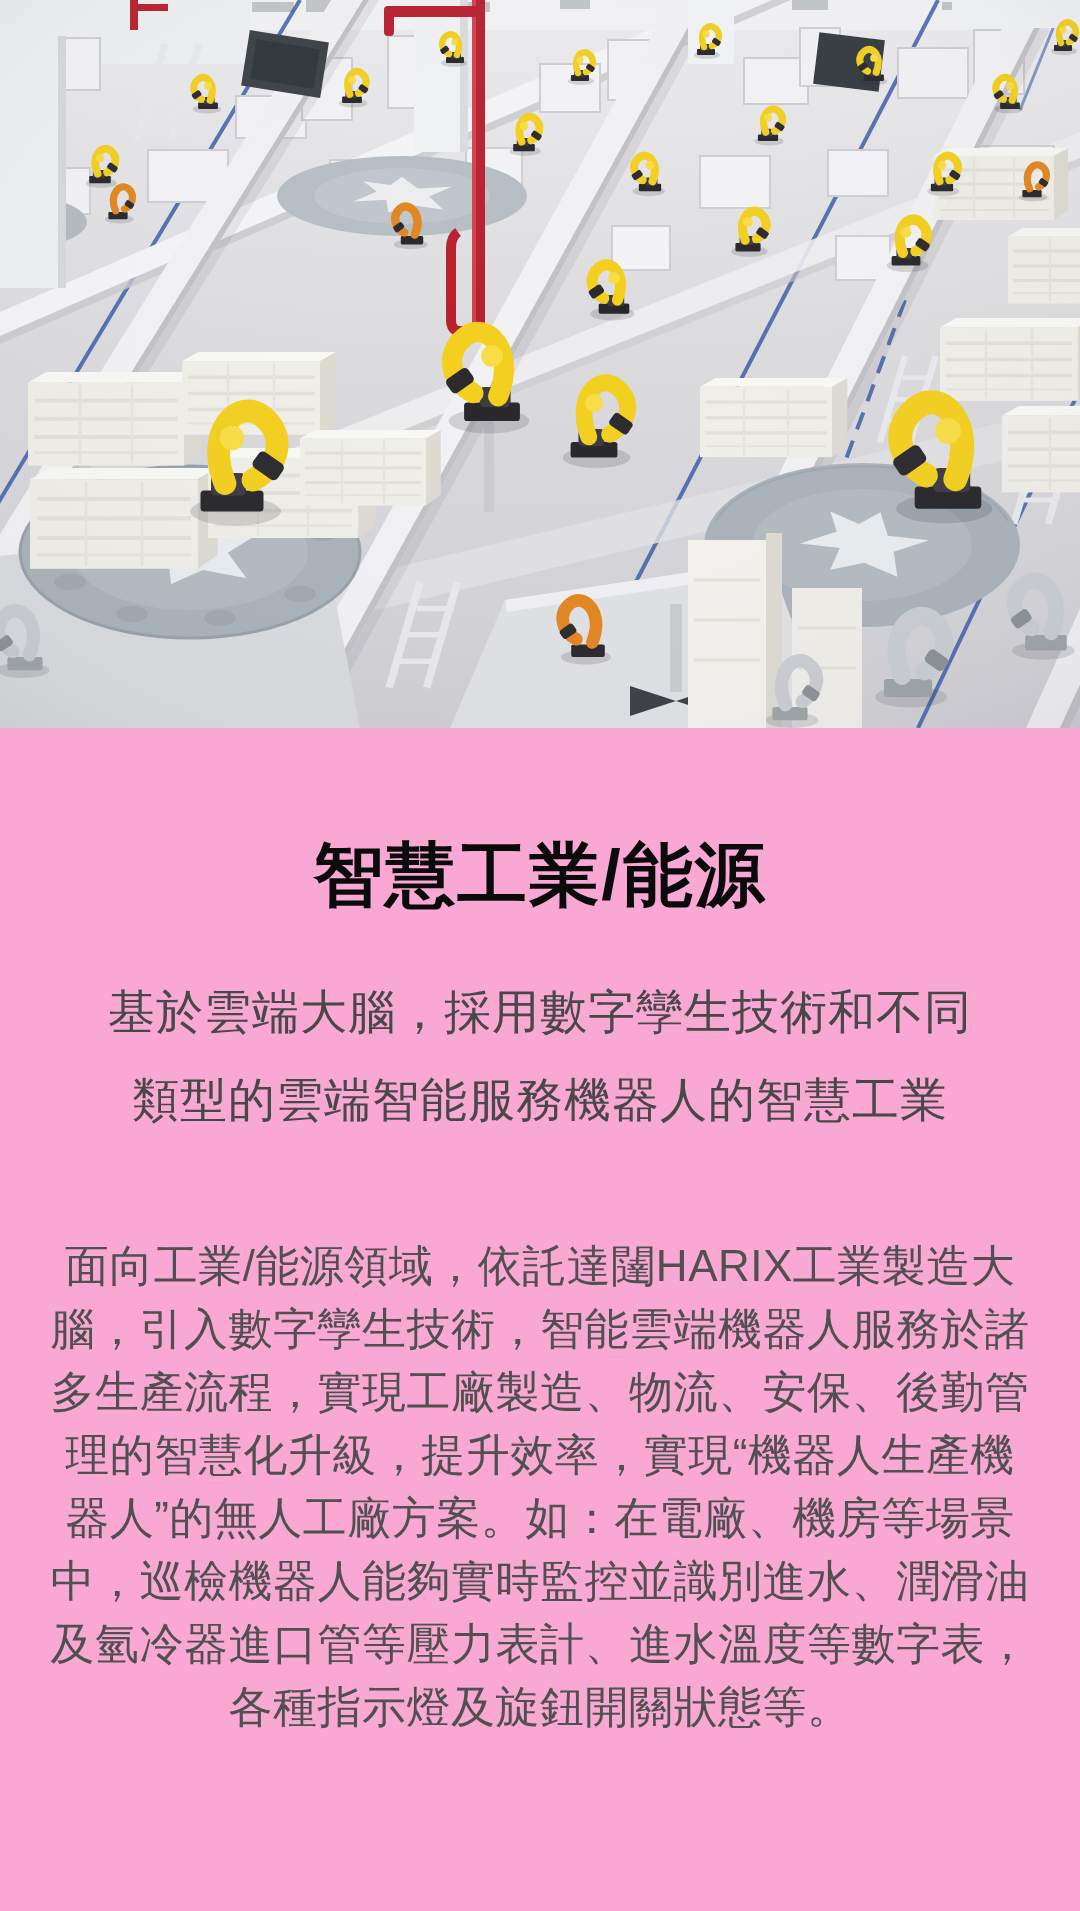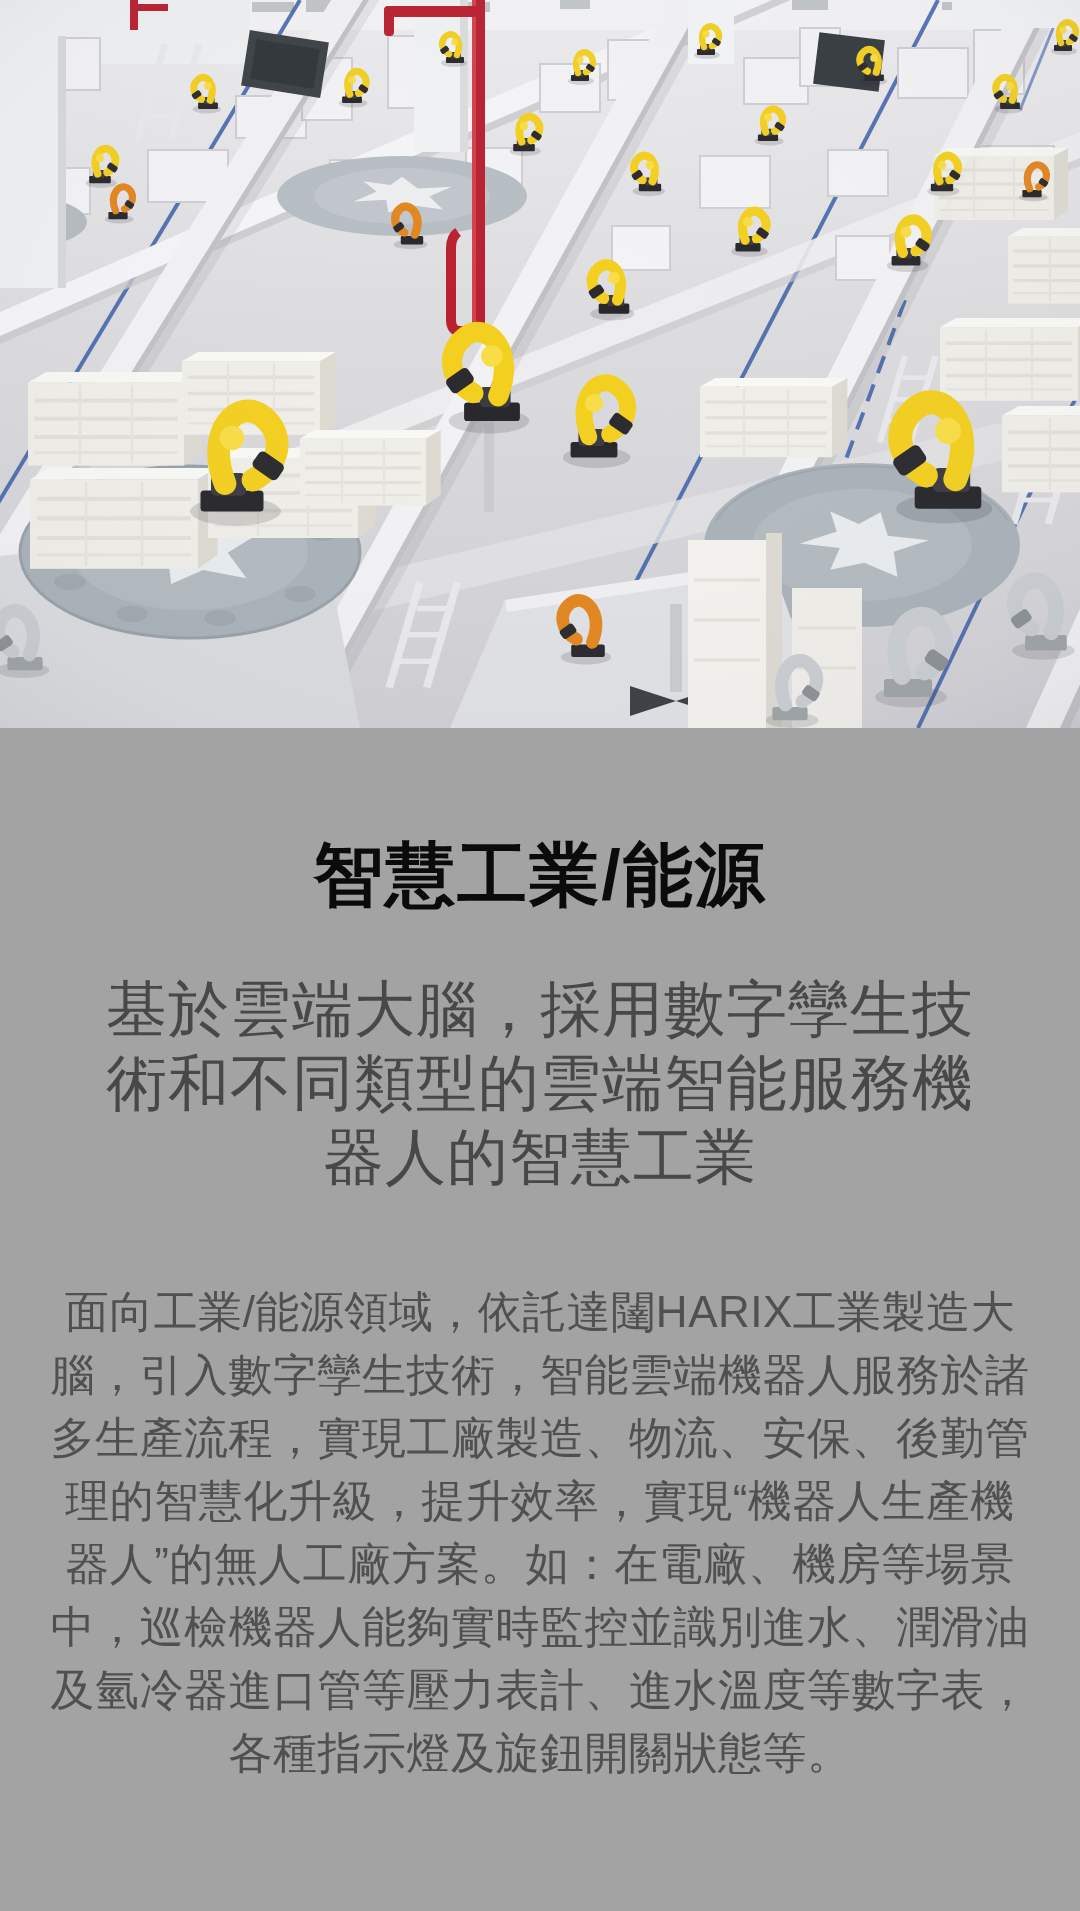--- a/index.html
+++ b/index.html
@@ -2,21 +2,21 @@
 <html><head>
 <meta charset="utf-8">
 <style>
   html, body { margin: 0; padding: 0; }
   body {
     width: 1080px;
     min-height: 1911px;
     background: #ffffff;
     font-family: "Liberation Sans", "DejaVu Sans", sans-serif;
   }
-  .page { width: 1080px; min-height: 1911px; background: #a3a3a3; overflow: hidden; }
+  .page { width: 1080px; min-height: 1911px; background: #f9a8d4; overflow: hidden; }
 
   .hero {
     width: 1080px;
     height: 728px;
     overflow: hidden;
     background: #d6d6da;
   }
   .hero svg { display: block; }
 
   .content { text-align: center; }
@@ -25,25 +25,26 @@
     margin: 112px 0 0 0;
     font-size: 70px;
     line-height: 70px;
     font-weight: 600;
     color: #0b0b0b;
     letter-spacing: 2px;
   }
   .section-subtitle {
     margin: 62px auto 0 auto;
     max-width: 908px;
-    font-size: 61px;
-    line-height: 74px;
+    font-size: 47px;
+    line-height: 88px;
     font-weight: 400;
     color: #484848;
     letter-spacing: 1px;
+    font-family: Liberation Mono, monospace;
   }
   .section-body {
     margin: 86px auto 0 auto;
     max-width: 980px;
     font-size: 44px;
     line-height: 63px;
     font-weight: 400;
     color: #505050;
     letter-spacing: 0.5px;
   }

